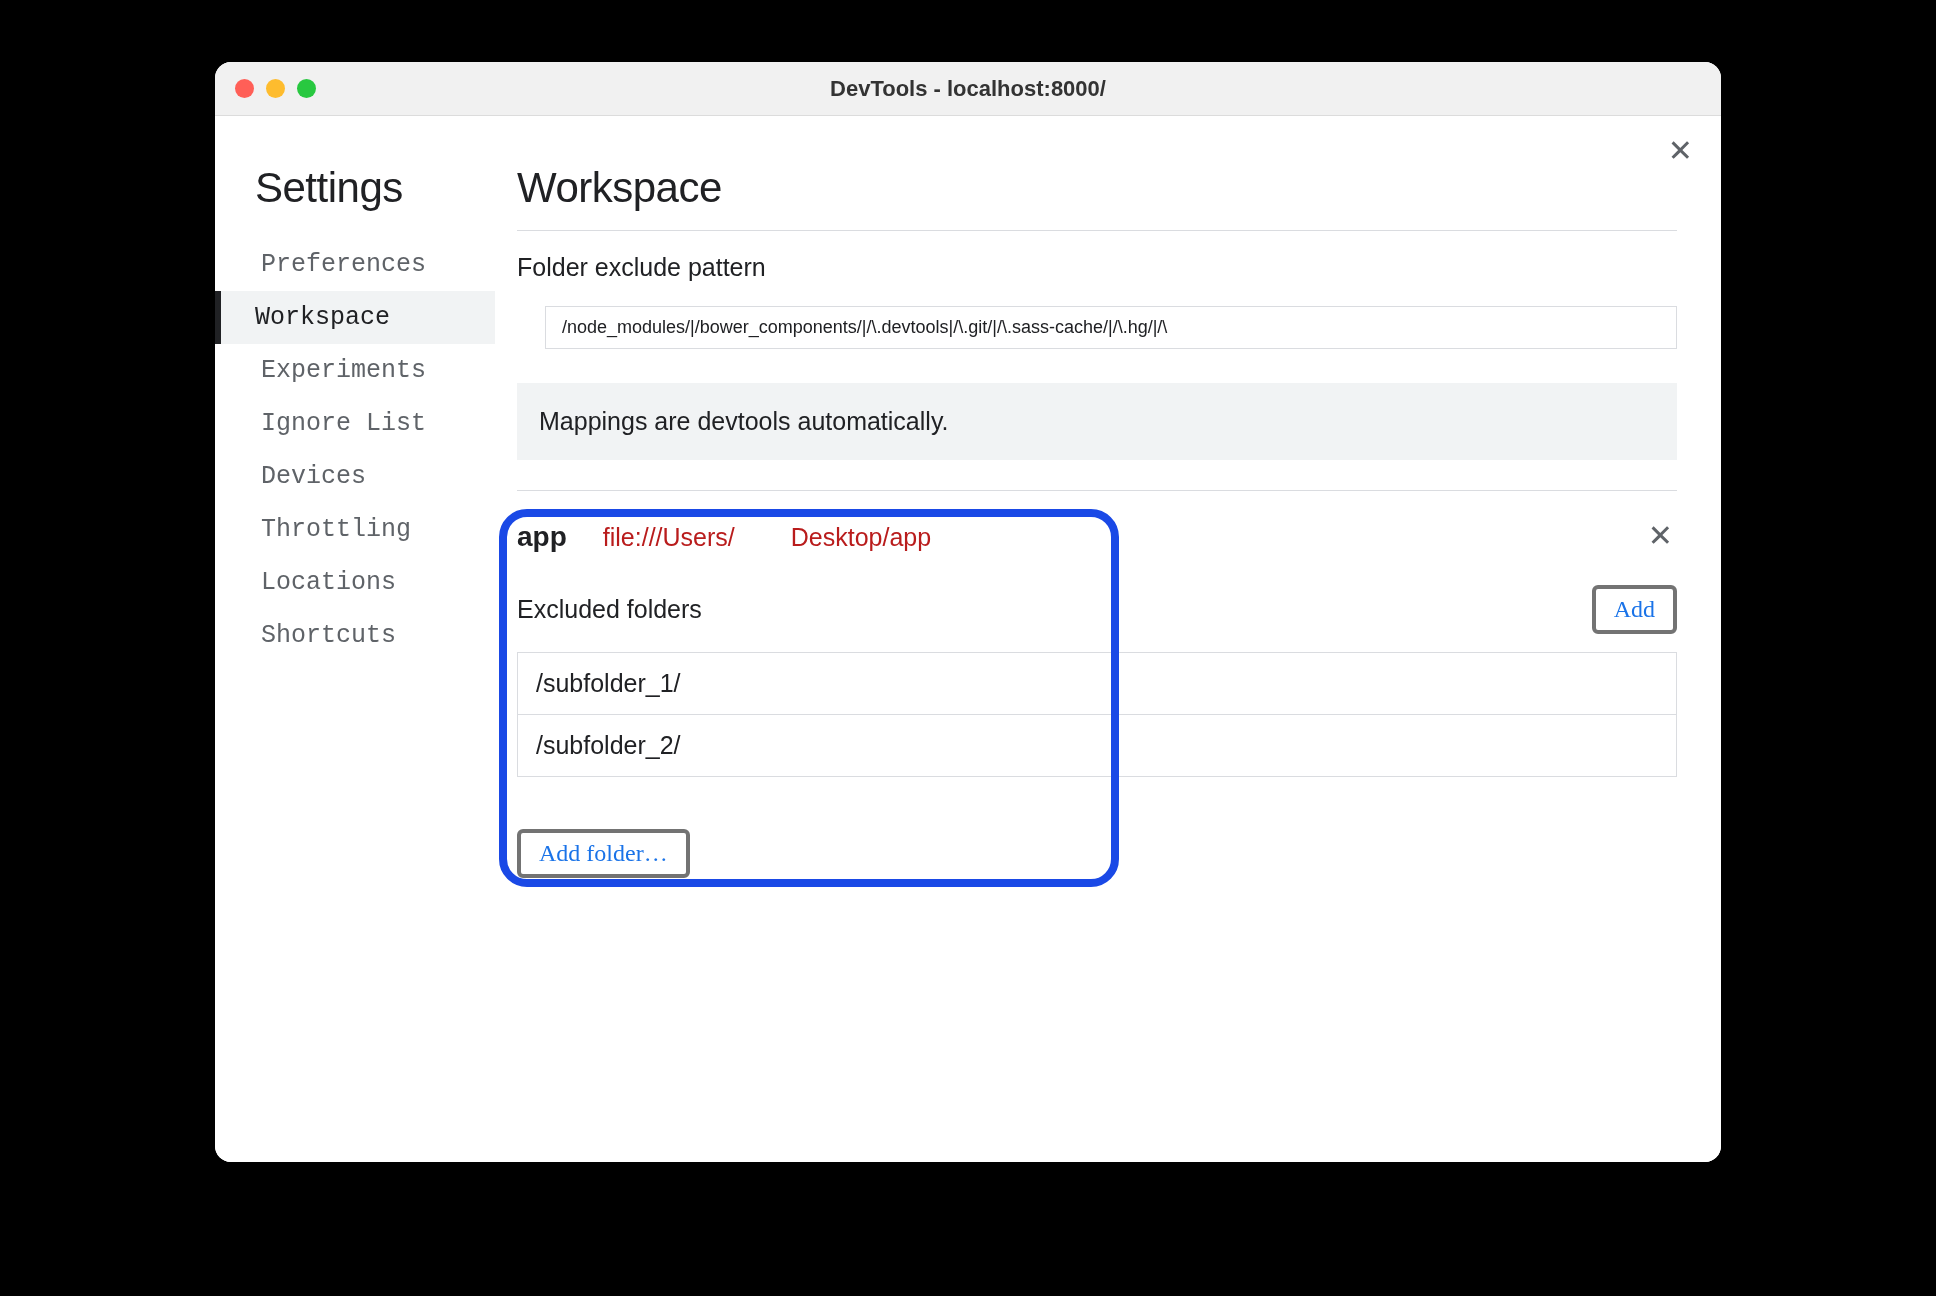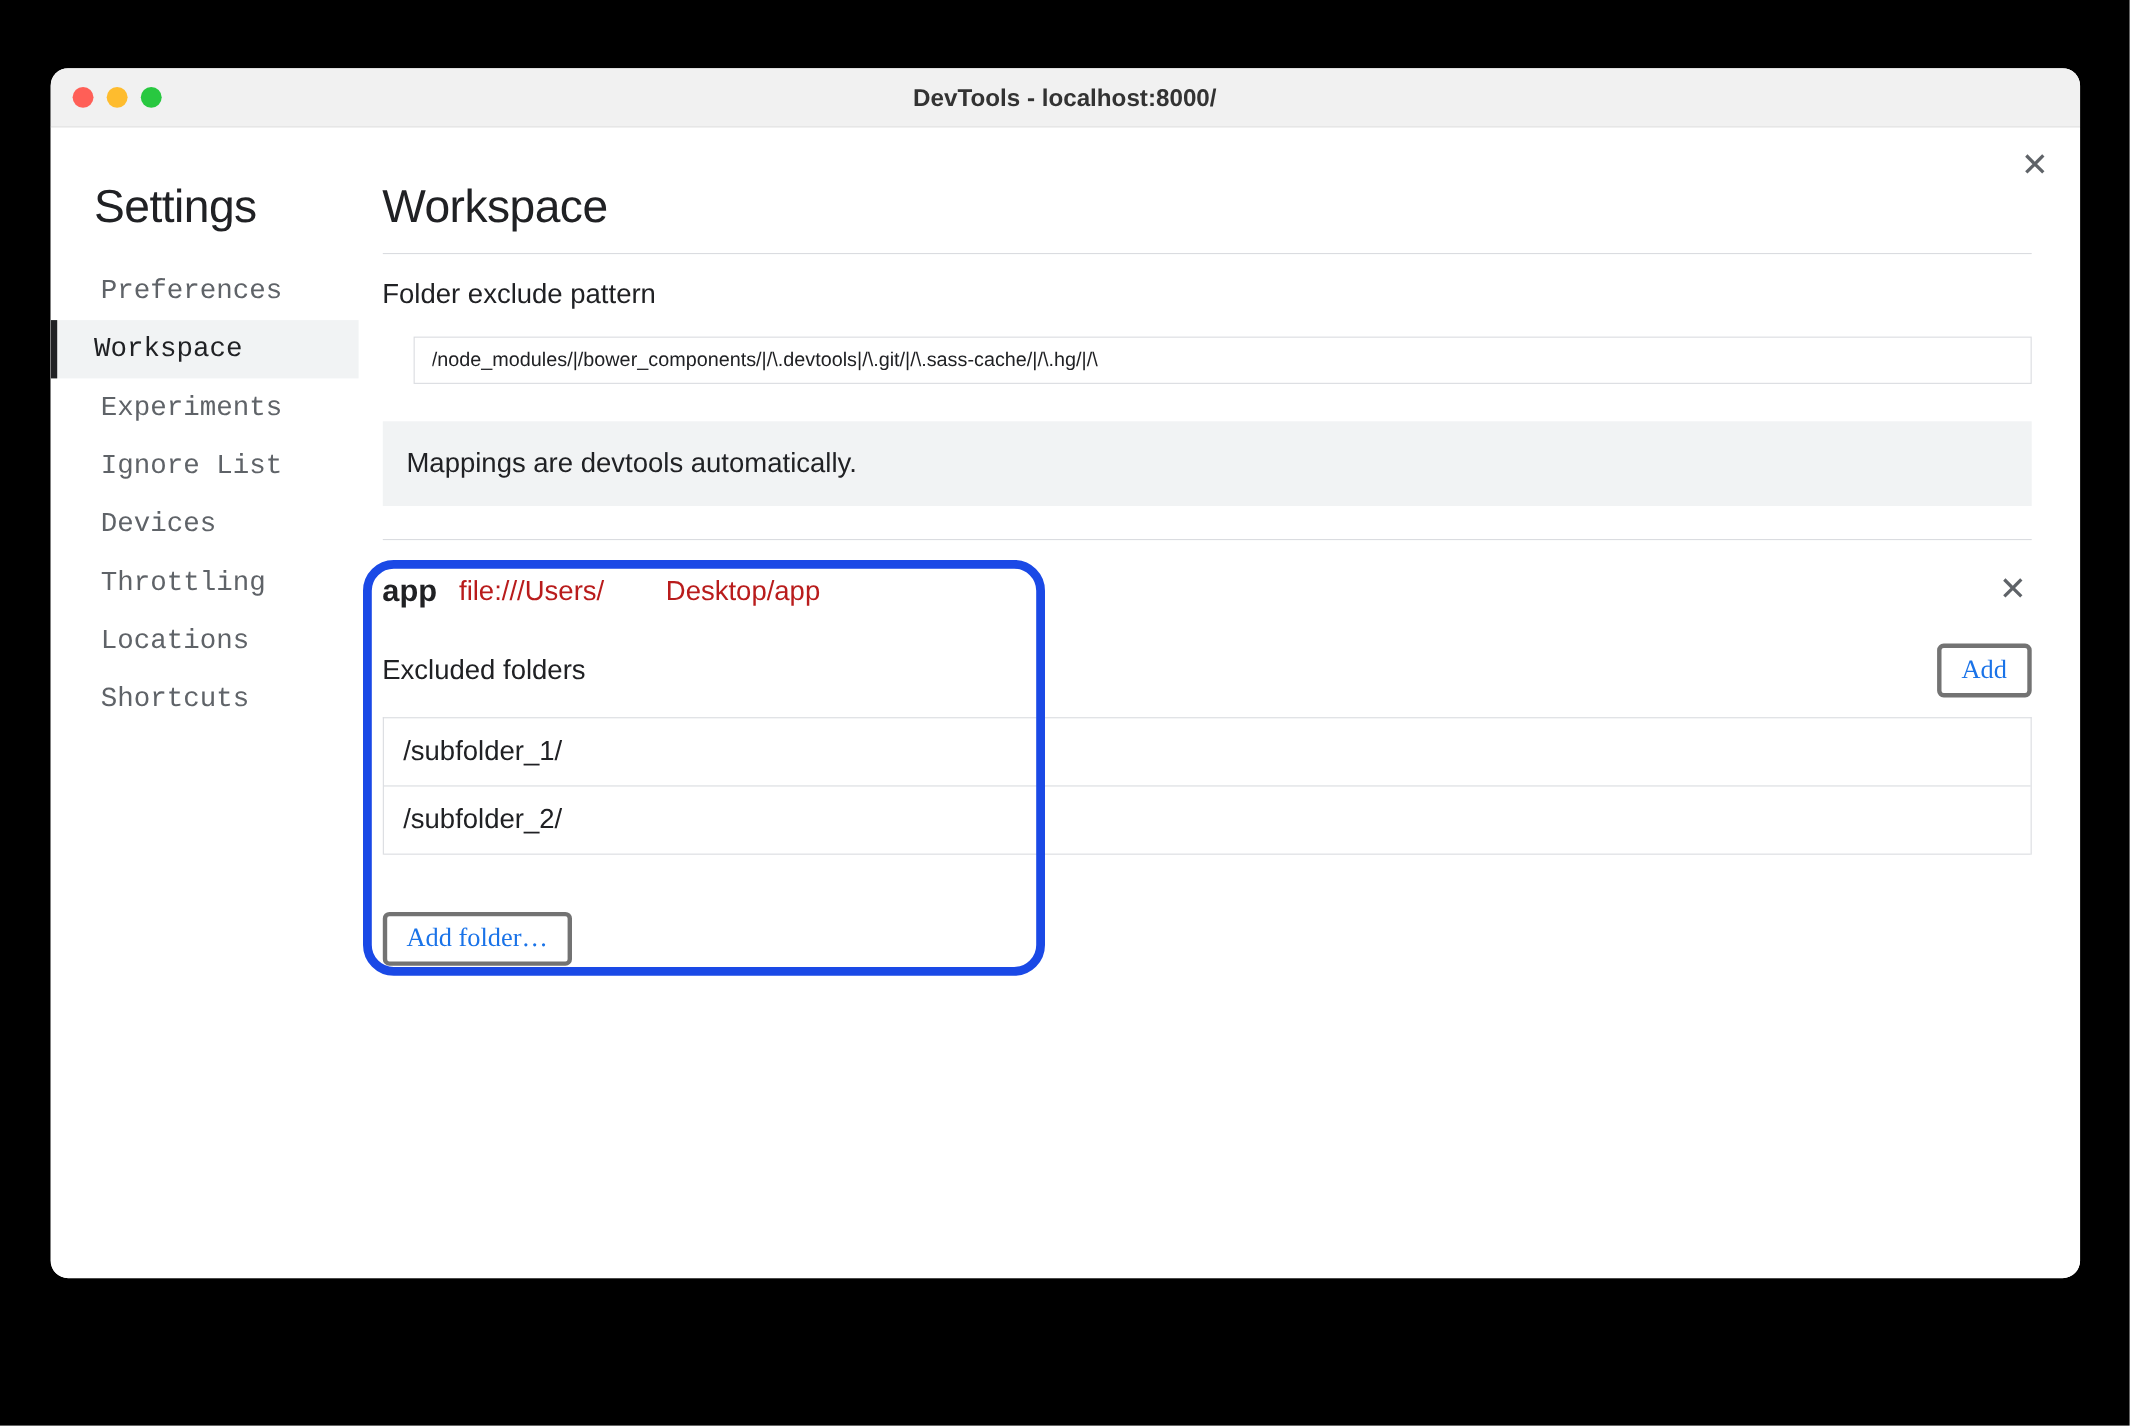--- a/index.html
+++ b/index.html
@@ -6,21 +6,21 @@
   html, body { width: 1936px; height: 1296px; }
   body {
     background: #000;
     font-family: -apple-system, BlinkMacSystemFont, "Segoe UI", Helvetica, Arial, sans-serif;
     display: flex;
     align-items: flex-start;
     justify-content: center;
     padding-top: 62px;
   }
   .window {
-    width: 1845px;
+    width: 1506px;
     height: 1100px;
     background: #fff;
     border-radius: 16px;
     box-shadow: 0 30px 60px rgba(0,0,0,0.5);
     overflow: hidden;
     display: flex;
     flex-direction: column;
   }
   .titlebar {
     height: 54px;
@@ -143,21 +143,21 @@
     left: -18px;
     width: 620px;
     height: 378px;
     border: 8px solid #1a49e6;
     border-radius: 28px;
     pointer-events: none;
   }
   .ws-head {
     display: flex;
     align-items: center;
-    gap: 20px;
+    gap: 36px;
     position: relative;
     margin-bottom: 32px;
   }
   .ws-name {
     font-size: 28px;
     font-weight: 700;
     color: #202124;
   }
   .ws-path {
     font-size: 25px;

